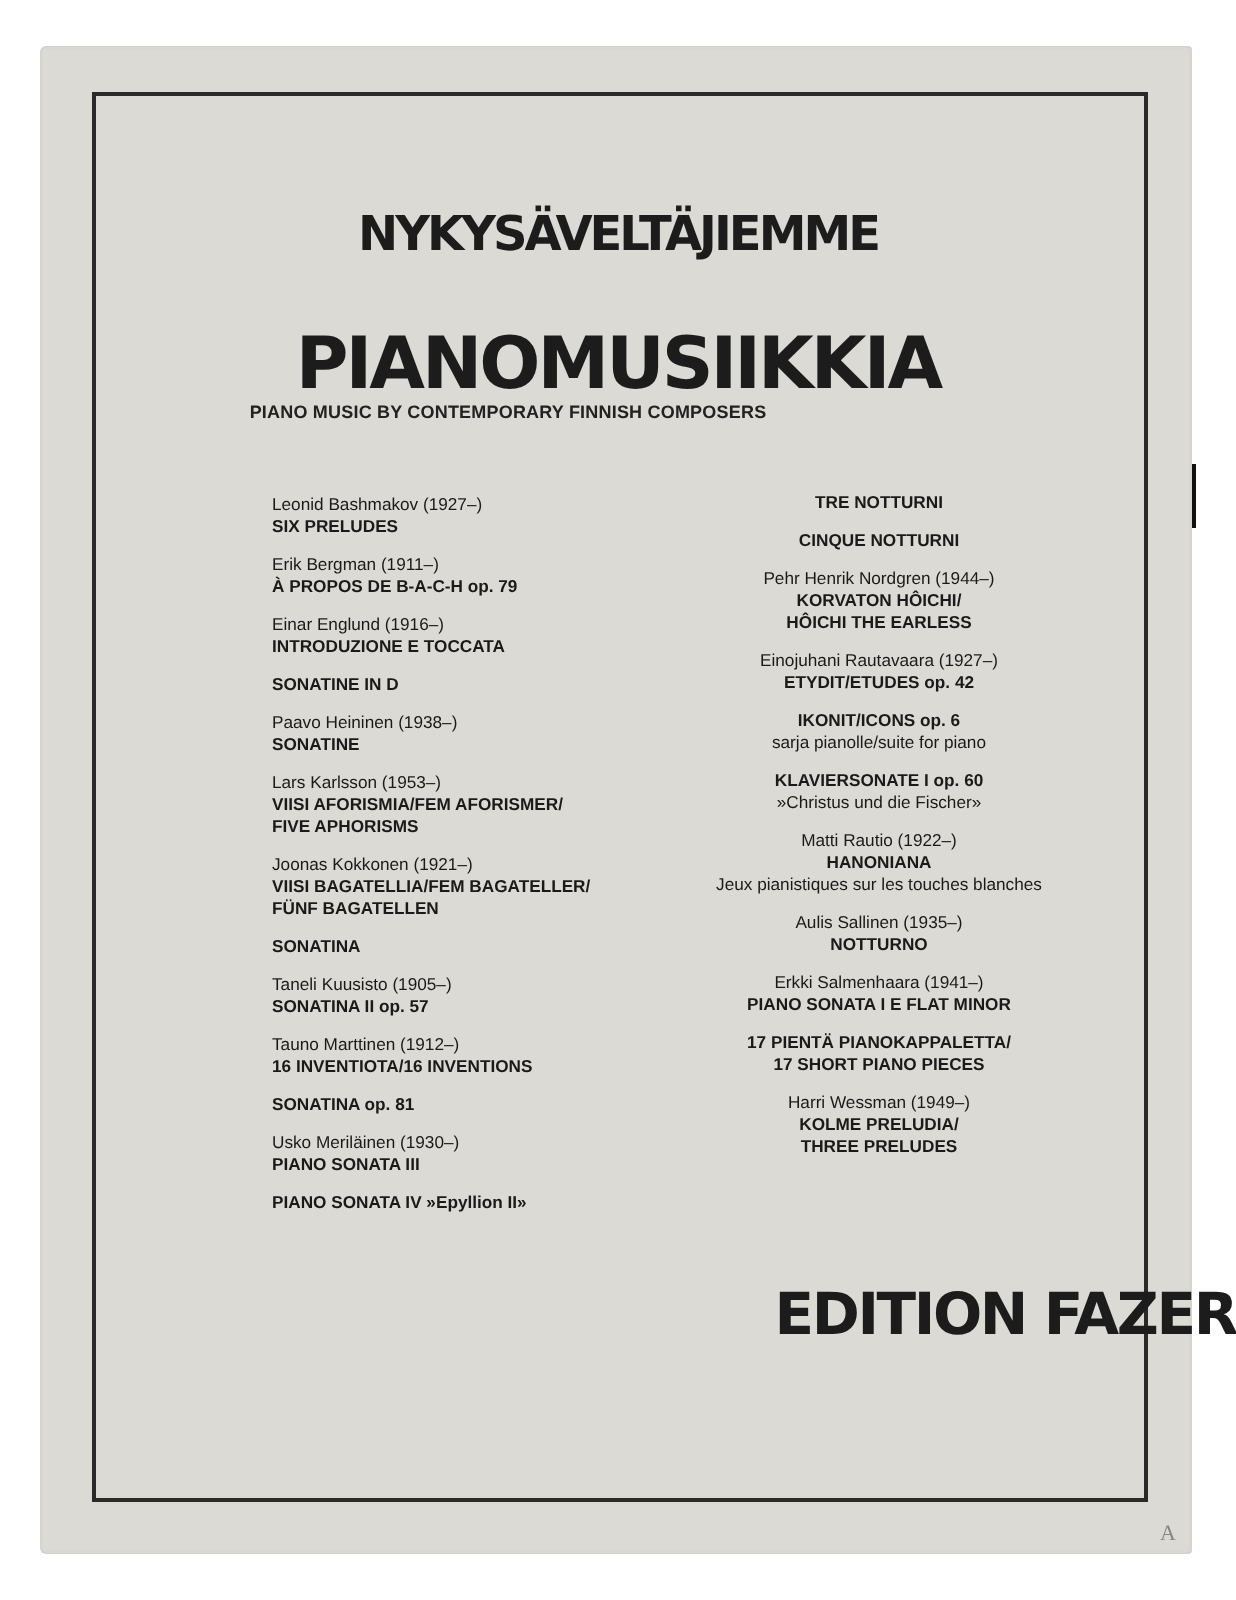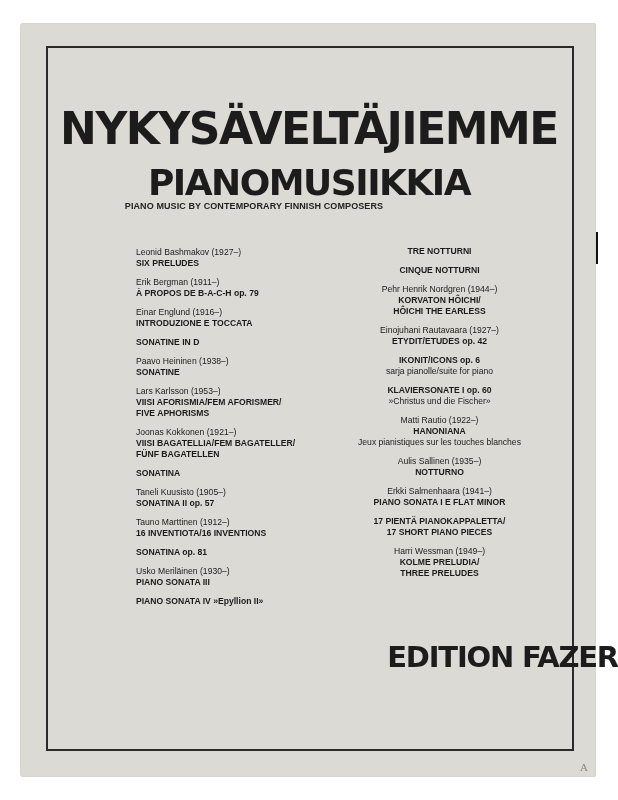--- a/index.html
+++ b/index.html
@@ -1,20 +1,20 @@
 <!DOCTYPE html>
 <html><head>
 <meta charset="utf-8">
 <style>
   html, body { margin:0; padding:0; }
   body { width:618px; height:800px; background:#ffffff; position:relative; overflow:hidden; }
   .paper { position:absolute; left:20px; top:23px; width:576px; height:754px; background:#dbdad5; border-radius:3px 2px 2px 3px; box-shadow: inset 0 0 2px rgba(0,0,0,0.08); }
   .frame { position:absolute; left:46px; top:46px; width:528px; height:705px; border:2px solid #2a2a2a; box-sizing:border-box; }
   .title { position:absolute; left:0; width:618px; text-align:center; font-family:"DejaVu Sans", sans-serif; font-weight:bold; color:#1c1c1c; letter-spacing:-1.5px; }
-  .t1 { top:110px; font-size:44px; line-height:38px; }
+  .t1 { top:98px; font-size:24px; line-height:38px; }
   .t2 { top:164px; font-size:36px; line-height:38px; }
   .subtitle { position:absolute; left:0; width:508px; top:201px; text-align:center; font-family:"Liberation Sans", sans-serif; font-size:9px; font-weight:bold; color:#222; letter-spacing:0.1px; }
   .col { position:absolute; font-family:"Liberation Sans", sans-serif; font-size:8.6px; line-height:11px; color:#1a1a1a; }
   .col-left { left:136px; top:247px; width:200px; }
   .col-right { left:337px; top:246px; width:205px;text-align:center; }
   .entry { margin-bottom:8px; }
   .composer { font-weight:normal; display:block; }
   .work { font-weight:bold; display:block; text-transform:none; }
   .note { font-weight:normal; display:block; }
   .footer { position:absolute; left:0; width:618px; top:640px; text-align:right; font-family:"DejaVu Sans", sans-serif; font-weight:bold; font-size:29px; color:#1c1c1c; letter-spacing:-1.2px; }

